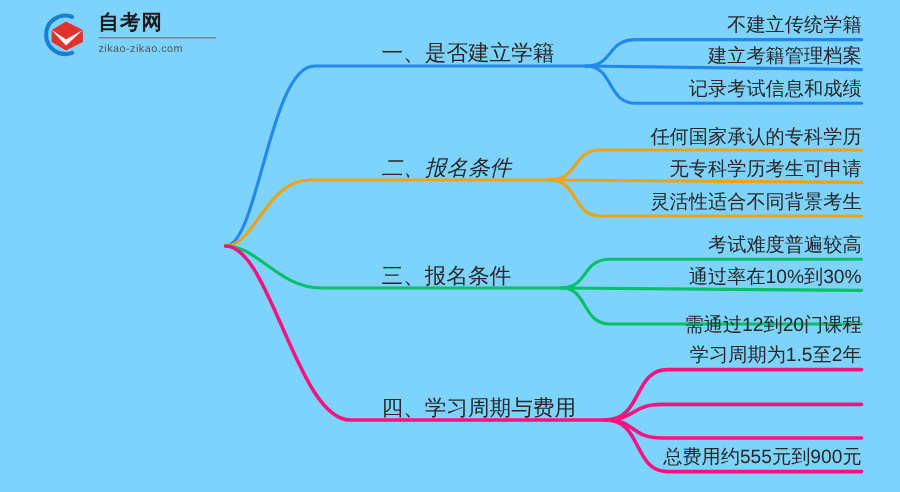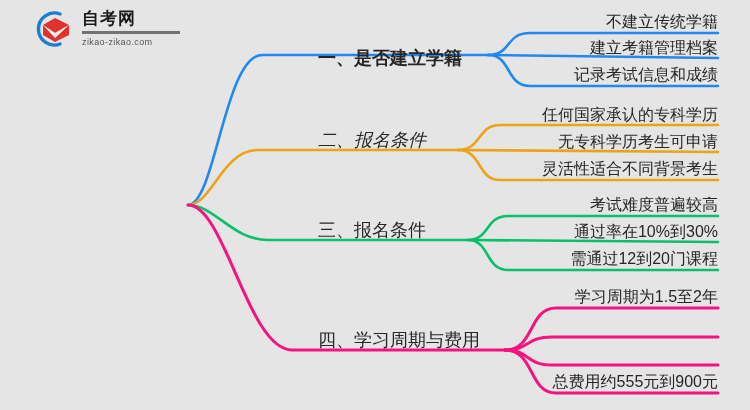--- a/index.html
+++ b/index.html
@@ -7,21 +7,21 @@
     padding: 0;
     background: #ffffff;
   }
   body {
     font-family: "Liberation Sans", "DejaVu Sans", sans-serif;
   }
   #canvas {
     position: relative;
     width: 750px;
     height: 410px;
-    background: #e5e5e5;
+    background: #7dd3fc;
     overflow: hidden;
   }
   
   #logo {
     position: absolute;
     left: 30px;
     top: 8px;
     width: 150px;
     height: 42px;
   }
@@ -46,21 +46,21 @@
     letter-spacing: 1px;
     line-height: 22px;
     white-space: nowrap;
   }
   .logo-url {
     font-size: 9px;
     color: #555555;
     letter-spacing: 0.4px;
     line-height: 12px;
     white-space: nowrap;
-    border-top: 3px solid #737373;
+    border-top: 1px solid #737373;
     padding-top: 2px;
     margin-top: 1px;
   }
   
   #wires {
     position: absolute;
     left: 0;
     top: 0;
     width: 750px;
     height: 410px;
@@ -133,32 +133,32 @@
     <g fill="none" stroke="#f5147f" stroke-width="3" stroke-linecap="round">
       <path d="M188 205 C 225 205, 248 350, 292 350 L 505 350"></path>
       <path d="M505 350 C 535 350, 528 308, 556 308 L 718 308"></path>
       <path d="M505 350 C 530 350, 525 337, 552 337 L 718 337"></path>
       <path d="M505 350 C 530 350, 525 365, 552 365 L 718 365"></path>
       <path d="M505 350 C 535 350, 528 393, 556 393 L 718 393"></path>
     </g>
   </svg>
 
 
-  <div class="node branch-node" style="left:318px; top:49px;font-weight:bold;">一、是否建立学籍</div>
+  <div class="node branch-node" style="left:318px; top:35px;">一、是否建立学籍</div>
   <div class="node leaf-node leaf-right" style="right:32px; top:14px;">不建立传统学籍</div>
   <div class="node leaf-node leaf-right" style="right:32px; top:40px;">建立考籍管理档案</div>
   <div class="node leaf-node leaf-right" style="right:32px; top:67px;">记录考试信息和成绩</div>
 
   <div class="node branch-node" style="left:318px; top:131px;font-style:italic;">二、报名条件</div>
   <div class="node leaf-node leaf-right" style="right:32px; top:107px;">任何国家承认的专科学历</div>
   <div class="node leaf-node leaf-right" style="right:32px; top:134px;">无专科学历考生可申请</div>
   <div class="node leaf-node leaf-right" style="right:32px; top:161px;">灵活性适合不同背景考生</div>
 
   <div class="node branch-node" style="left:318px; top:221px;">三、报名条件</div>
   <div class="node leaf-node leaf-right" style="right:32px; top:197px;">考试难度普遍较高</div>
   <div class="node leaf-node leaf-right" style="right:32px; top:224px;">通过率在10%到30%</div>
-  <div class="node leaf-node leaf-right" style="right:32px; top:251px;margin-left:35px;">需通过12到20门课程</div>
+  <div class="node leaf-node leaf-right" style="right:32px; top:264px;margin-left:35px;">需通过12到20门课程</div>
 
   <div class="node branch-node" style="left:318px; top:331px;">四、学习周期与费用</div>
   <div class="node leaf-node leaf-right" style="right:32px; top:289px;">学习周期为1.5至2年</div>
   <div class="node leaf-node leaf-right" style="right:32px; top:374px;">总费用约555元到900元</div>
 
 </div>
 
 </body></html>

